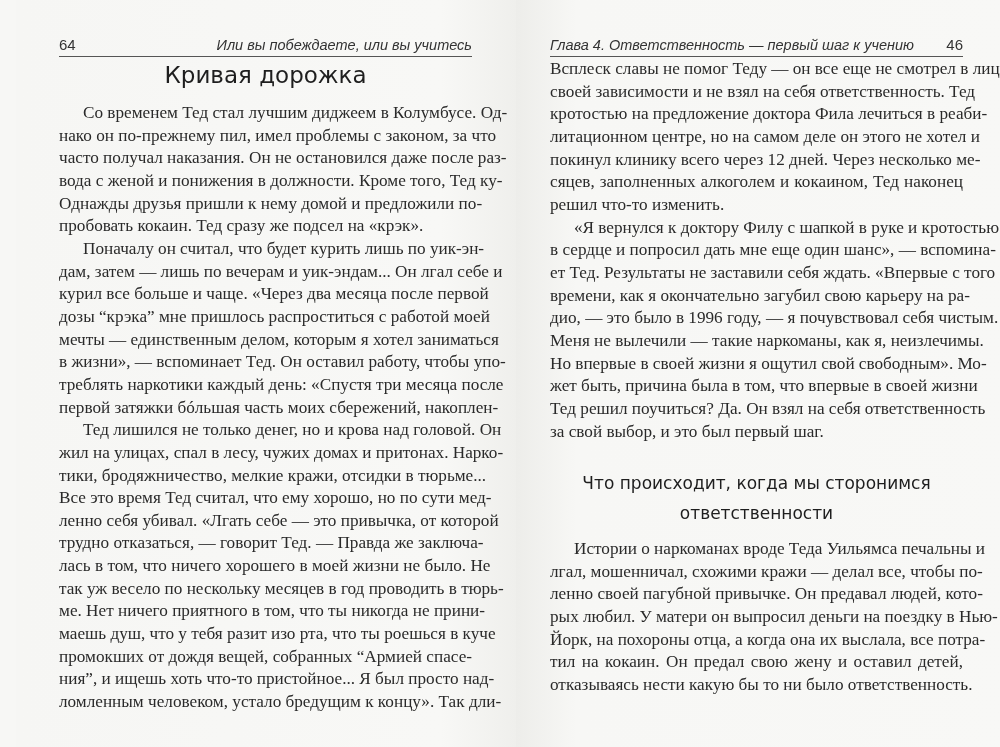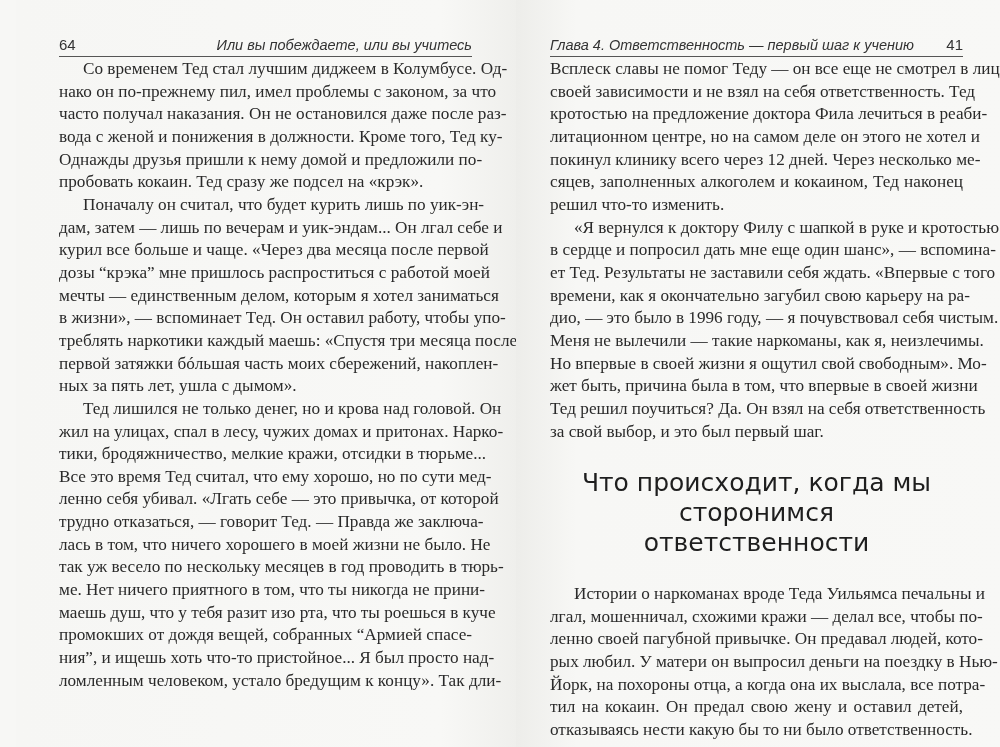--- a/index.html
+++ b/index.html
@@ -35,50 +35,50 @@
     .page-left .content { left: 43px; width: 413px; }
     .page-right .content { left: 34px; width: 413px; }
     .line { display: block; text-align: justify; text-align-last: justify; white-space: nowrap; }
     .line.last { text-align-last: left; }
     .line.indent { padding-left: 24px; }
     h2 {
       font-family: "DejaVu Sans", "Liberation Sans", sans-serif;
       font-weight: normal; text-align: center; margin: 0; color: #1e1e1e;
     }
     .h-left { font-size: 23px; line-height: 30px; margin: 2px 0 12px 0; }
-    .h-right { font-size: 25px; line-height: 30px; margin: 25px 0 25px 0; }
+    .h-right { font-size: 17px; line-height: 30px; margin: 25px 0 10px 0; }
   </style>
 </head>
 <body>
 
 <div class="page page-left">
   <div class="running-head">
     <span class="folio">64</span>
     <span class="rh-title">Или вы побеждаете, или вы учитесь</span>
   </div>
   <div class="content">
+    <h2 class="h-left">Кривая дорожка</h2>
     <div>
         <div>
           <span class="line indent">Со временем Тед стал лучшим диджеем в Колумбусе. Од-</span>
           <span class="line">нако он по-прежнему пил, имел проблемы с законом, за что</span>
           <span class="line">часто получал наказания. Он не остановился даже после раз-</span>
           <span class="line">вода с женой и понижения в должности. Кроме того, Тед ку-</span>
           <span class="line">Однажды друзья пришли к нему домой и предложили по-</span>
           <span class="line last">пробовать кокаин. Тед сразу же подсел на «крэк».</span>
         </div>
         <div>
           <span class="line indent">Поначалу он считал, что будет курить лишь по уик-эн-</span>
           <span class="line">дам, затем — лишь по вечерам и уик-эндам... Он лгал себе и</span>
           <span class="line">курил все больше и чаще. «Через два месяца после первой</span>
           <span class="line">дозы “крэка” мне пришлось распроститься с работой моей</span>
           <span class="line">мечты — единственным делом, которым я хотел заниматься</span>
           <span class="line">в жизни», — вспоминает Тед. Он оставил работу, чтобы упо-</span>
-          <span class="line">треблять наркотики каждый маешь: «Спустя три месяца после</span>
+          <span class="line">треблять наркотики каждый день: «Спустя три месяца после</span>
           <span class="line">первой затяжки бóльшая часть моих сбережений, накоплен-</span>
-          <span class="line last">ных за пять лет, ушла с дымом».</span>
         </div>
         <div>
           <span class="line indent">Тед лишился не только денег, но и крова над головой. Он</span>
           <span class="line">жил на улицах, спал в лесу, чужих домах и притонах. Нарко-</span>
           <span class="line">тики, бродяжничество, мелкие кражи, отсидки в тюрьме...</span>
           <span class="line">Все это время Тед считал, что ему хорошо, но по сути мед-</span>
           <span class="line">ленно себя убивал. «Лгать себе — это привычка, от которой</span>
           <span class="line">трудно отказаться, — говорит Тед. — Правда же заключа-</span>
           <span class="line">лась в том, что ничего хорошего в моей жизни не было. Не</span>
           <span class="line">так уж весело по нескольку месяцев в год проводить в тюрь-</span>
@@ -88,21 +88,21 @@
           <span class="line">ния”, и ищешь хоть что-то пристойное... Я был просто над-</span>
           <span class="line">ломленным человеком, устало бредущим к концу». Так дли-</span>
         </div>
       </div>
   </div>
 </div>
 
 <div class="page page-right">
   <div class="running-head">
     <span class="rh-title">Глава 4. Ответственность — первый шаг к учению</span>
-    <span class="folio">41</span>
+    <span class="folio">46</span>
   </div>
   <div class="content">
     <div>
         <div>
           <span class="line">Всплеск славы не помог Теду — он все еще не смотрел в лицо</span>
           <span class="line">своей зависимости и не взял на себя ответственность. Тед</span>
           <span class="line">кротостью на предложение доктора Фила лечиться в реаби-</span>
           <span class="line">литационном центре, но на самом деле он этого не хотел и</span>
           <span class="line">покинул клинику всего через 12 дней. Через несколько ме-</span>
           <span class="line">сяцев, заполненных алкоголем и кокаином, Тед наконец</span>

